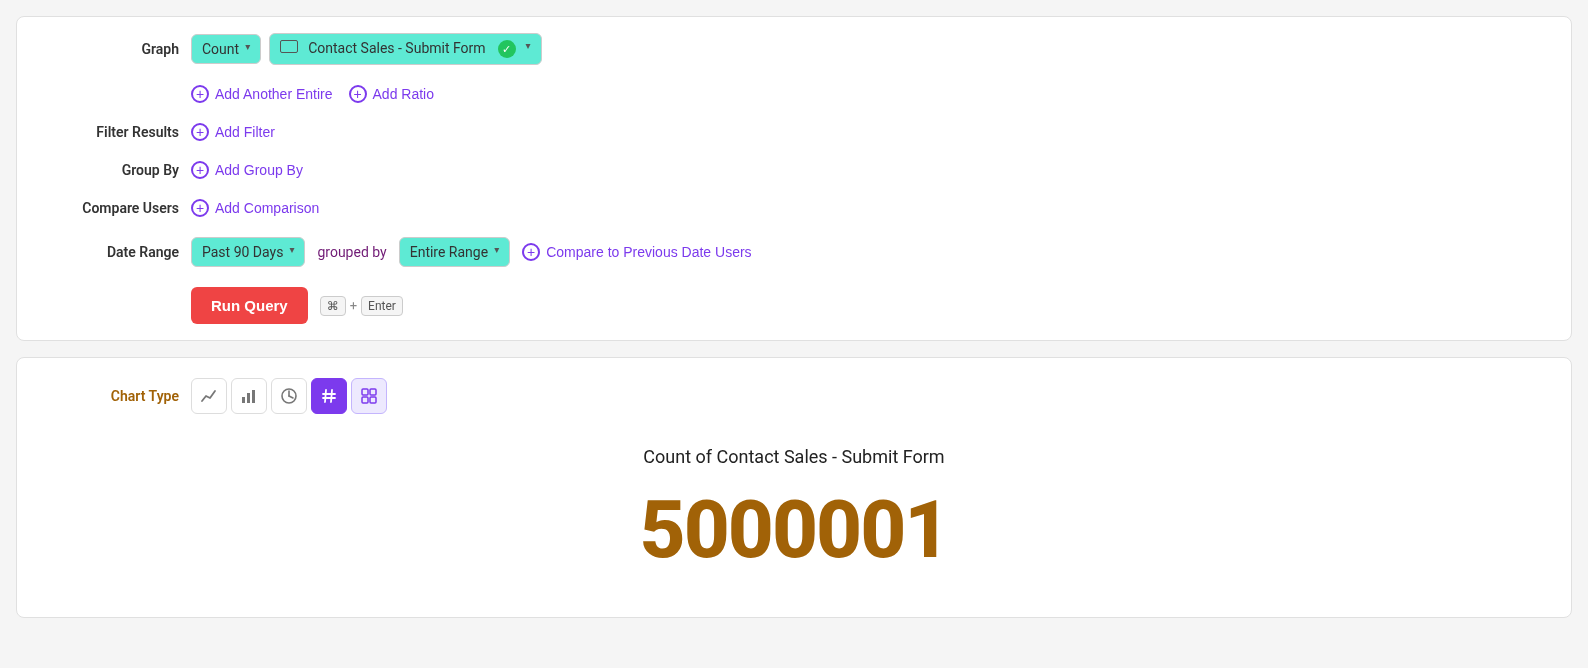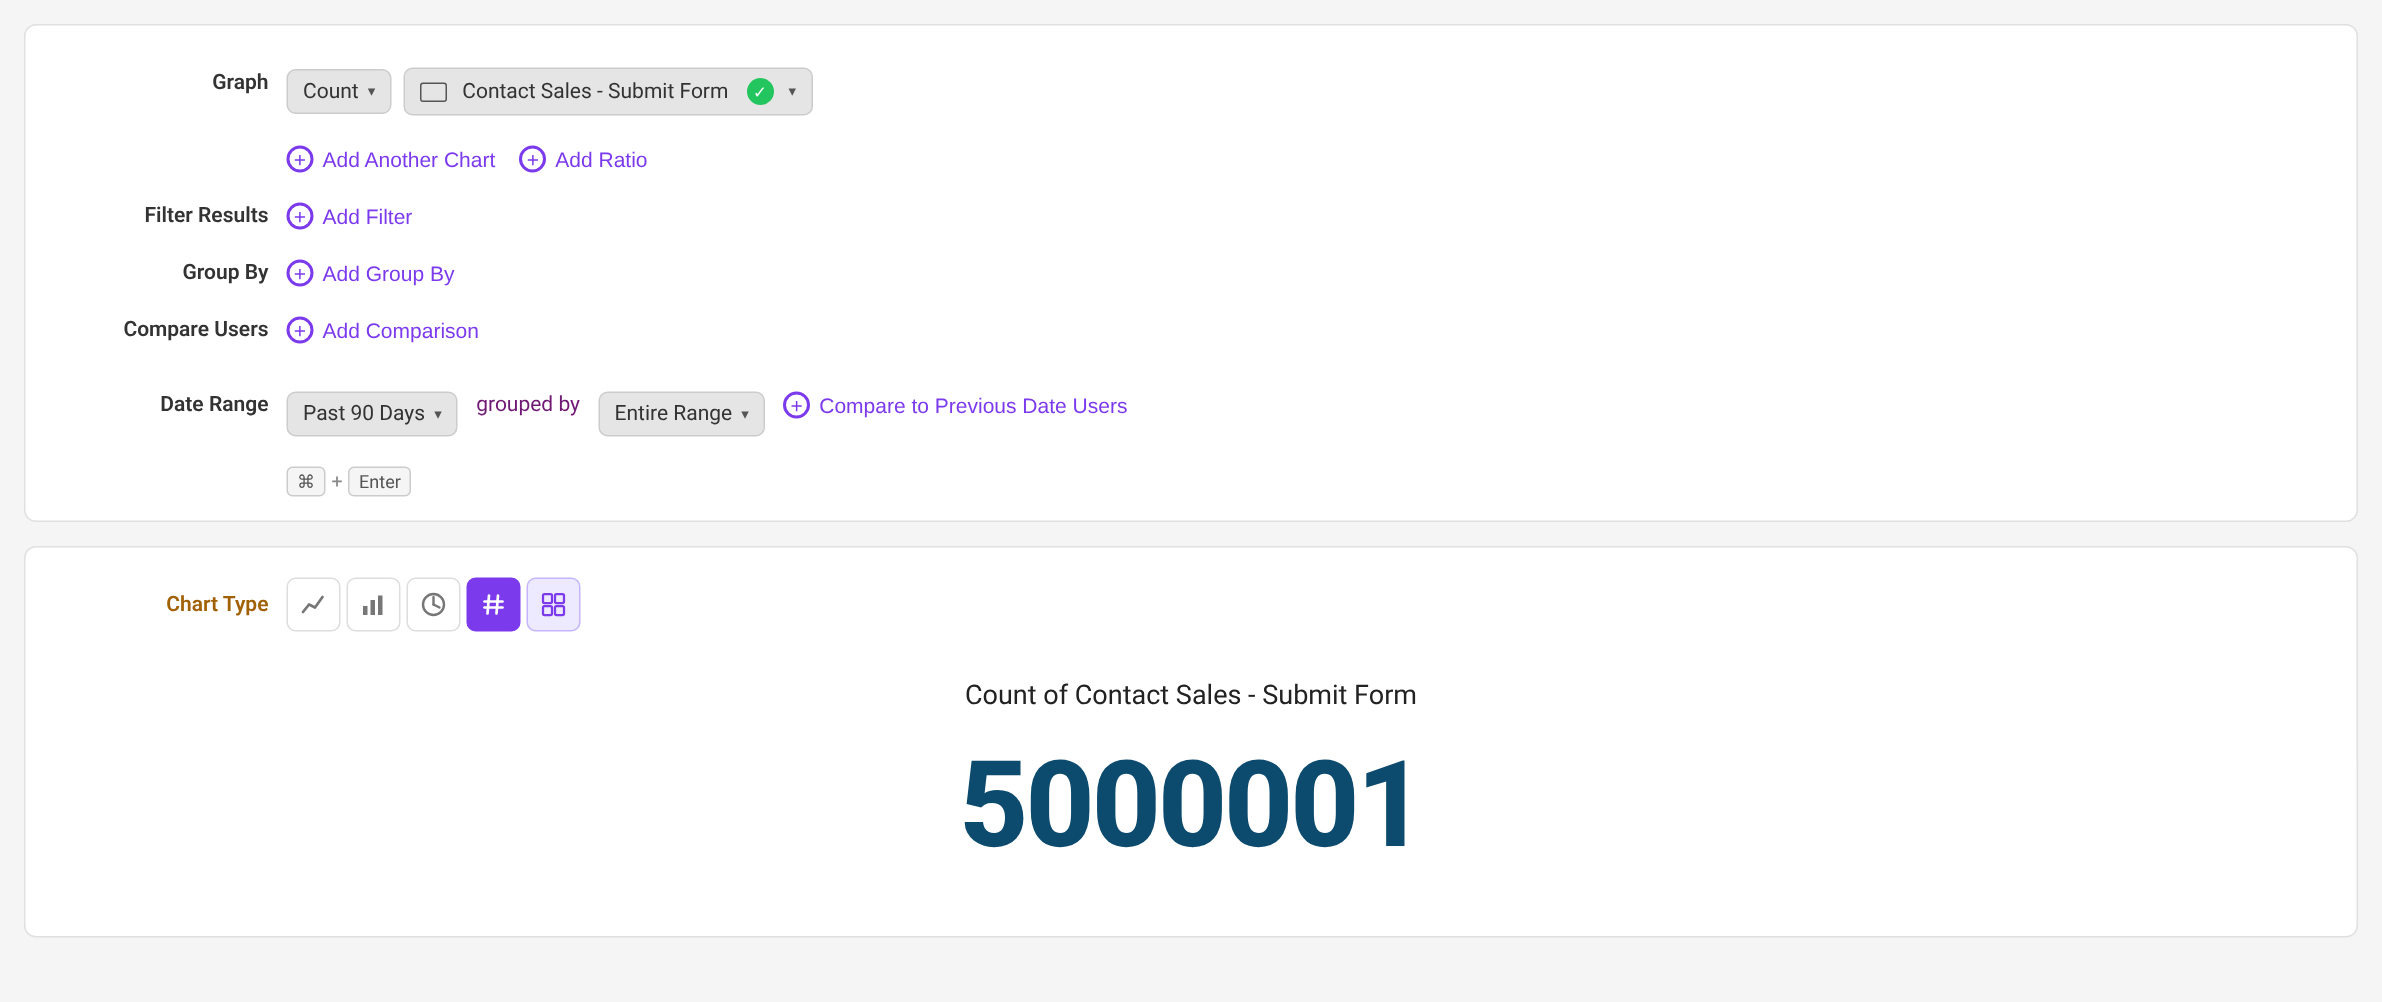--- a/index.html
+++ b/index.html
@@ -28,30 +28,28 @@
     .row-label {
       font-weight: 600;
       color: #333;
       min-width: 130px;
       text-align: right;
       font-size: 14px;
     }
 
     .dropdown {
       display: flex;
-      align-items: center;
       gap: 6px;
       border: 1px solid #ccc;
       border-radius: 6px;
       padding: 6px 10px;
-      background: #e5e5e5;
+      background: #5eead4;
       cursor: pointer;
       font-size: 14px;
       color: #333;
-      margin-top: 12px;
     }
 
     .add-btn {
       display: flex;
       align-items: center;
       gap: 6px;
       color: #7c3aed;
       cursor: pointer;
       font-size: 14px;
       font-weight: 500;
@@ -218,21 +216,21 @@
       font-size: 18px;
       font-weight: 400;
       color: #222;
       margin-bottom: 16px;
     }
 
     .result-number {
       text-align: center;
       font-size: 80px;
       font-weight: 800;
-      color: #0c4a6e;
+      color: #a16207;
       letter-spacing: -2px;
     }
   </style>
 </head>
 <body>
 
 <div class="section">
 
   <div class="row">
     <span class="row-label">Graph</span>
@@ -246,21 +244,21 @@
         <span>Contact Sales - Submit Form</span>
         <div class="green-check" style="margin-left:6px;">✓</div>
         <span class="chevron" style="margin-left:4px;">▾</span>
       </div>
     </div>
   </div>
 
   <div class="sub-row">
     <button class="add-btn">
       <div class="plus-circle">+</div>
-      <span>Add Another Chart</span>
+      <span>Add Another Entire</span>
     </button>
     <button class="add-btn">
       <div class="plus-circle">+</div>
       <span>Add Ratio</span>
     </button>
   </div>
 
   <div class="row">
     <span class="row-label">Filter Results</span>
     <button class="add-btn">
@@ -297,20 +295,23 @@
       <span class="chevron">▾</span>
     </div>
     <button class="add-btn">
       <div class="plus-circle">+</div>
       <span>Compare to Previous Date Users</span>
     </button>
   </div>
 
 
   <div class="run-row">
+    <button class="run-btn">
+      <span>Run Query</span>
+    </button>
     <div class="kbd-hint">
       <span class="kbd">⌘</span>
       <span>+</span>
       <span class="kbd">Enter</span>
     </div>
   </div>
 
 </div>
 
 <div class="bottom-section">

